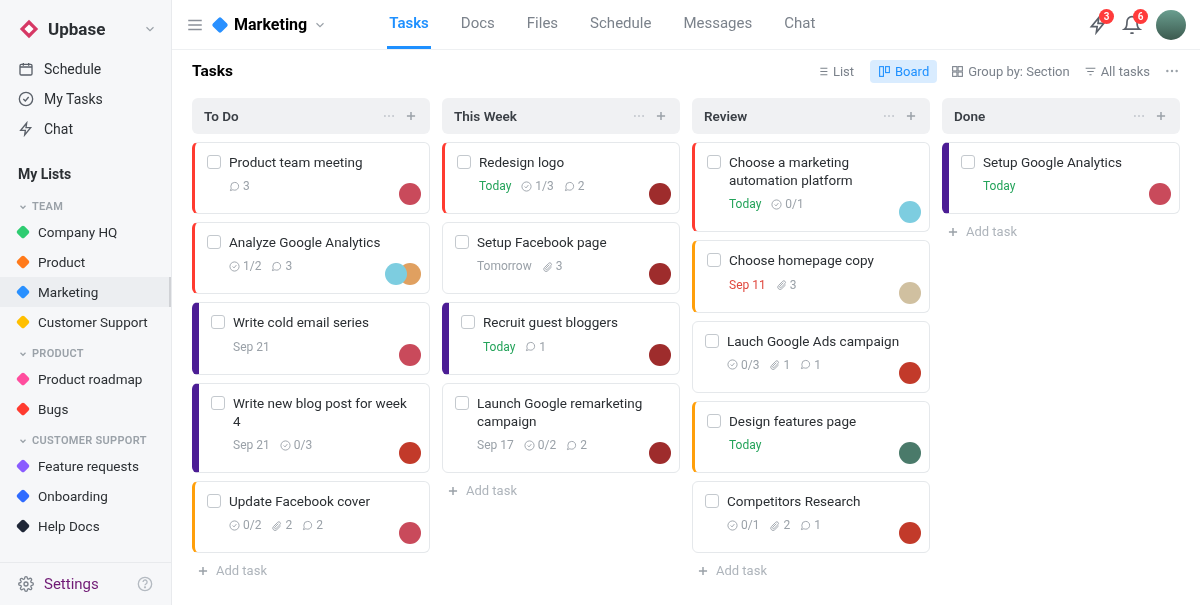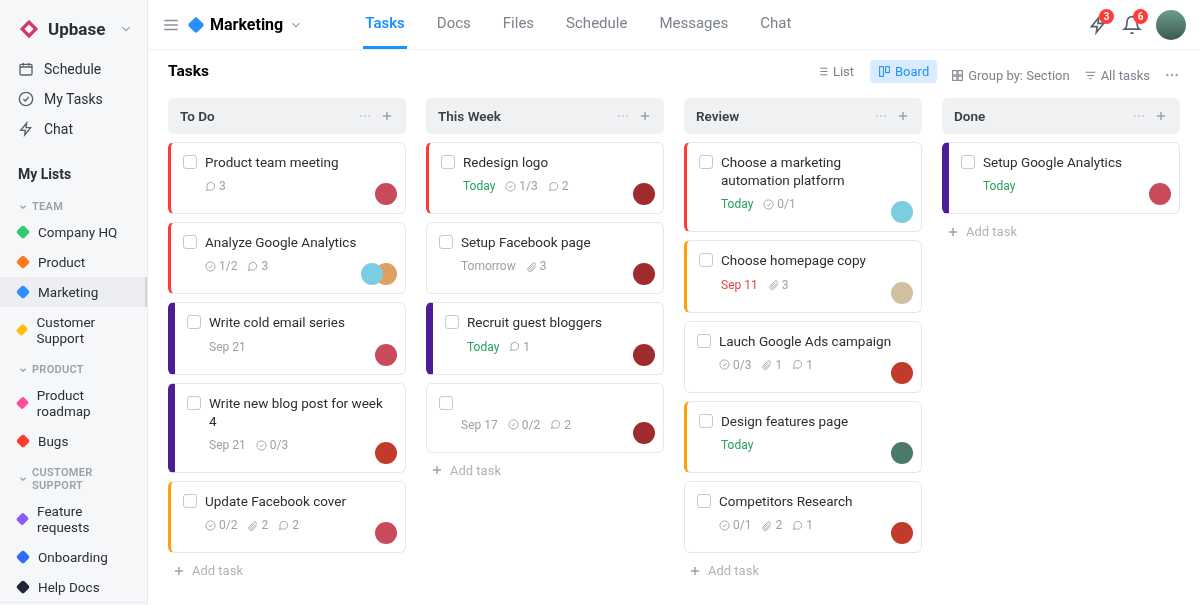--- a/index.html
+++ b/index.html
@@ -31,28 +31,28 @@
 .tab { padding:14px 2px; cursor:pointer; }
 .tab.active { color:#1e90ff; font-weight:600; border-bottom:3px solid #1e90ff; }
 .tb-right { margin-left:auto; display:flex; align-items:center; gap:14px; }
 .icon-badge { position:relative; cursor:pointer; }
 .badge-count { position:absolute; top:-6px; right:-6px; background:#ff3b3b; color:#fff; font-size:10px; font-weight:600; border-radius:50%; min-width:15px; height:15px; display:flex; align-items:center; justify-content:center; padding:0 3px; }
 .avatar-top { width:30px; height:30px; border-radius:50%; background:linear-gradient(#6a9e8f,#3c5a4f); }
 
 
 .subbar { display:flex; align-items:center; height:42px; padding:0 20px; }
 .page-title { font-weight:700; font-size:15.5px; }
-.subbar-right { margin-left:auto; display:flex; align-items:flex-end; gap:14px; font-size:13px; color:#7b828b; }
+.subbar-right { margin-left:auto; display:flex; align-items:center; gap:14px; font-size:13px; color:#7b828b; }
 .view-toggle { display:flex; gap:8px; }
 .view-btn { display:flex; align-items:center; gap:4px; padding:4px 8px; border-radius:4px; cursor:pointer; }
 .view-btn.active { background:#d9ecff; color:#1e90ff; }
 .grpby, .alltasks, .moredots { display:flex; align-items:center; gap:4px; cursor:pointer; }
 
 
-.board { flex:1; display:flex; gap:20px; padding:6px 20px; overflow:hidden; }
+.board { flex:1; display:flex; gap:12px; padding:6px 20px; overflow:hidden; }
 .col { width:238px; display:flex; flex-direction:column; }
 .col-head { background:#f0f1f3; border-radius:6px; padding:10px 12px; display:flex; align-items:center; }
 .col-title { font-weight:600; font-size:13.5px; color:#3a3f45; }
 .col-head-right { margin-left:auto; display:flex; gap:8px; color:#aeb4bb; }
 .cards { display:flex; flex-direction:column; gap:8px; margin-top:8px; }
 .card { background:#fff; border:1px solid #e5e8eb; border-radius:6px; padding:10px 12px 20px 12px; position:relative; cursor:pointer; }
 .card.stripe-red { border-left:3px solid #ff3b30; }
 .card.stripe-blue { border-left:7px solid #4c1d95; }
 .card.stripe-orange { border-left:3px solid #ff9f0a; }
 .card-top { display:flex; align-items:flex-start; gap:8px; }
@@ -465,20 +465,21 @@
                   <path d="M21 11.5a8.38 8.38 0 0 1-8.5 8.5 8.5 8.5 0 0 1-4-1L3 21l2-5.5a8.38 8.38 0 0 1-1-4A8.5 8.5 0 0 1 12.5 3 8.38 8.38 0 0 1 21 11.5z"></path>
                 </svg>
                 <span>1</span>
               </span>
             </div>
             <span class="card-av" style="background:#9e2c2c"></span>
           </div>
           <div class="card">
             <div class="card-top">
               <span class="chk"></span>
+              <span class="card-title">Launch Google remarketing campaign</span>
             </div>
             <div class="card-meta">
               <span class="meta-date">Sep 17</span>
               <span class="meta-chip">
                 <svg width="11" height="11" viewBox="0 0 24 24" fill="none" stroke="#9aa1a8" stroke-width="2">
                   <circle cx="12" cy="12" r="10"></circle>
                   <path d="M8 12l3 3 5-6"></path>
                 </svg>
                 <span>0/2</span>
               </span>

